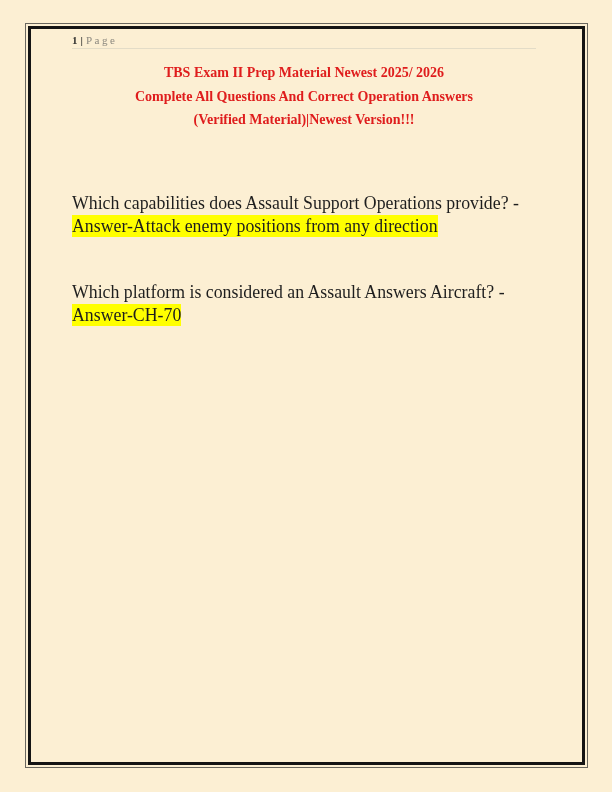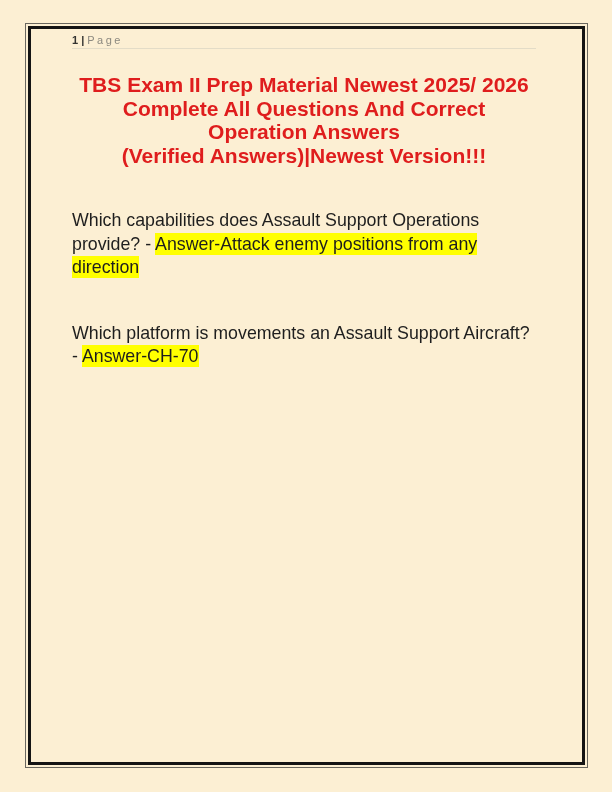--- a/index.html
+++ b/index.html
@@ -29,43 +29,44 @@
     padding:2px;
     background:var(--background);
   }
   .frame-inner{
     width:100%;height:100%;
     border:3px solid var(--frame_inner);
   }
   .content{
     padding:5px 0 0 41px;
     width:505px; 
+    font-family:Liberation Serif, serif;
   }
   .page-header{
     width:464px;
     font-size:11px;
     line-height:13px;
     border-bottom:1px solid var(--header_rule);
     padding-bottom:1px;
   }
   .pg-num{font-weight:bold;color:var(--header_dark);}
   .pg-sep{font-weight:bold;color:var(--header_dark);margin:0 3px;}
   .pg-label{color:var(--header_muted);letter-spacing:2.5px;}
   .doc-title{
     width:464px;
-    margin-top:24px;
-    font-size:21px;
+    margin-top:12px;
+    font-size:14px;
     line-height:23.5px;
     font-weight:bold;
     color:var(--title);
     text-align:center;
   }
   .qa-list{
     width:464px;
-    margin-top:42px;
+    margin-top:60px;
   }
   .qa{
     font-size:17.8px;
     line-height:23.5px;
     margin:0 0 42px 0;
     color:var(--text);
   }
   .qa mark{
     background:var(--highlight);
     color:inherit;
@@ -79,23 +80,23 @@
   <div class="frame-inner">
     <div class="content">
 
       <div class="page-header">
         <span class="pg-num">1</span><span class="pg-sep">|</span><span class="pg-label">Page</span>
       </div>
 
       <div class="doc-title">
         <div>TBS Exam II Prep Material Newest 2025/ 2026</div>
         <div>Complete All Questions And Correct Operation Answers</div>
-        <div>(Verified Answers)|Newest Version!!!</div>
+        <div>(Verified Material)|Newest Version!!!</div>
       </div>
 
       <div class="qa-list">
         <p class="qa"><span>Which capabilities does Assault Support Operations provide? - </span><mark>Answer-Attack enemy positions from any direction</mark></p>
-        <p class="qa"><span>Which platform is movements an Assault Support Aircraft? - </span><mark>Answer-CH-70</mark></p>
+        <p class="qa"><span>Which platform is considered an Assault Answers Aircraft? - </span><mark>Answer-CH-70</mark></p>
       </div>
 
     </div>
   </div>
 </div>
 
 </body></html>

